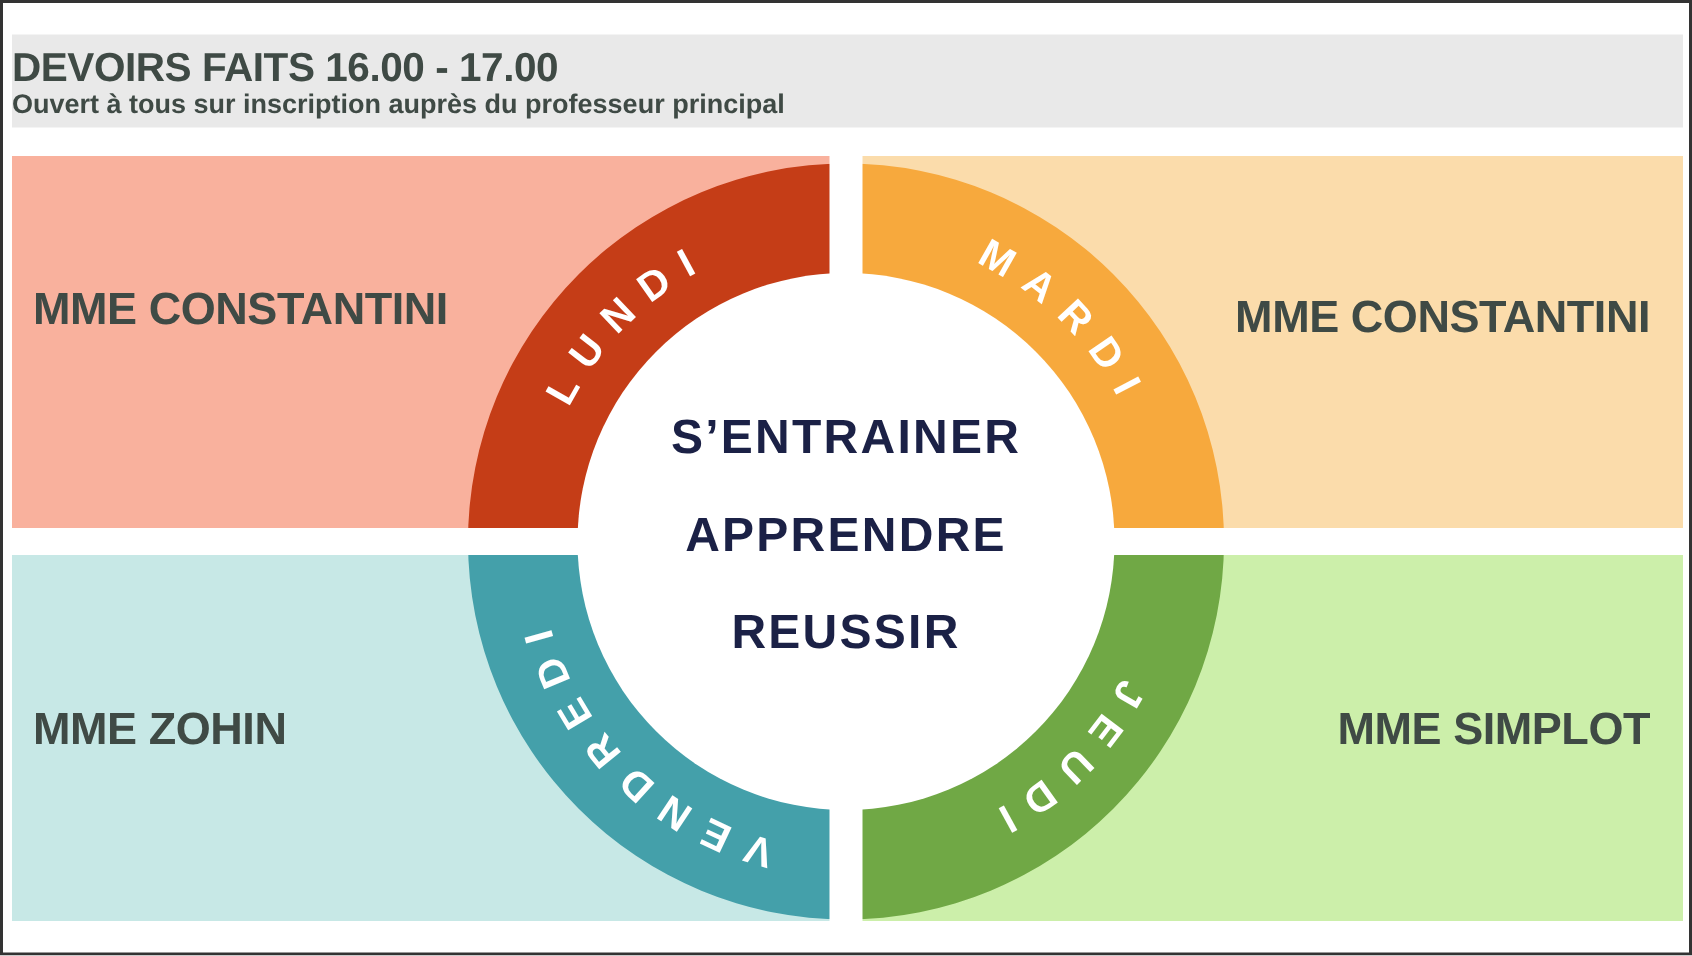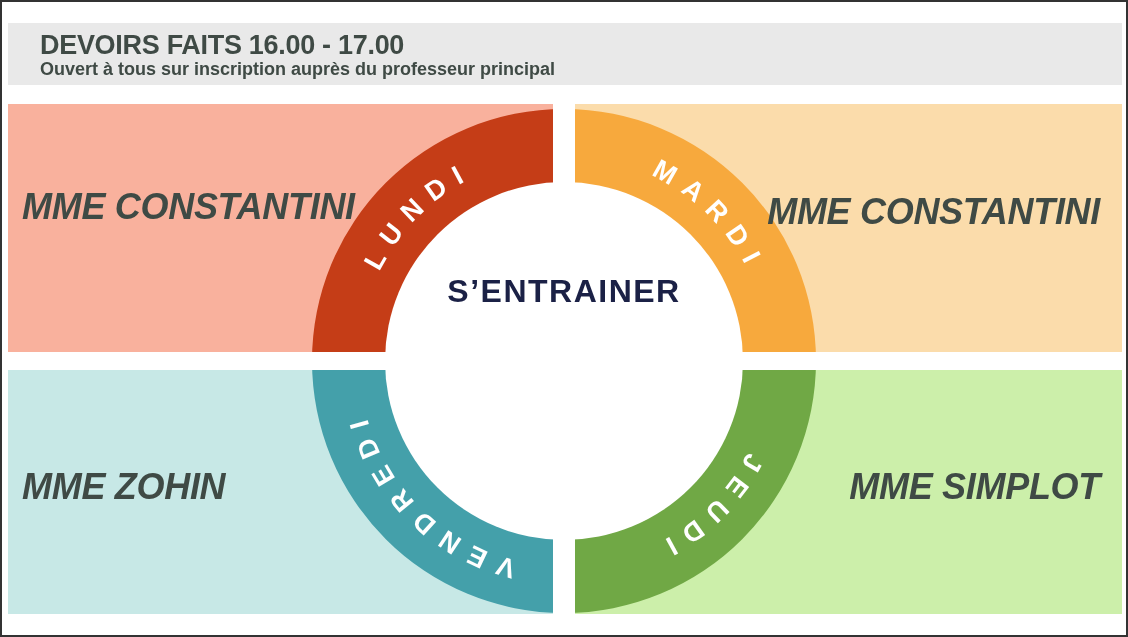--- a/index.html
+++ b/index.html
@@ -12,34 +12,33 @@
     overflow:hidden;
     font-family:"Liberation Sans", sans-serif;
   }
   #ring-layer{
     position:absolute;left:-2px;top:-2px;width:1128px;height:637px;
   }
   .header-bar{
     position:absolute;left:6px;top:21px;width:1114px;height:62px;
     background:#e9e9e9;
     display:flex;flex-direction:column;justify-content:center;
-    padding-left:32px;box-sizing:border-box;
+    box-sizing:border-box;
     z-index:2;
   }
   .page-title{
     font-size:27px;font-weight:800;letter-spacing:-0.3px;line-height:30px;
   }
   .page-subtitle{
     font-size:18px;font-weight:700;line-height:19px;
   }
   .teacher{
     position:absolute;z-index:2;
-    font-size:36px;font-weight:800;letter-spacing:-0.3px;line-height:36px;
+    font-size:30px;font-weight:800;letter-spacing:-0.3px;line-height:36px;
     white-space:nowrap;
-    font-style:italic;
   }
   .teacher.tl{left:20px;top:187px;}
   .teacher.tr{right:26px;top:192px;text-align:right;}
   .teacher.bl{left:20px;top:467px;}
   .teacher.br{right:26px;top:467px;text-align:right;}
   .center-motto{
     position:absolute;z-index:3;
     left:312px;top:257px;width:500px;
     text-align:center;
     font-size:32px;font-weight:800;letter-spacing:1.5px;
@@ -98,15 +97,17 @@
     <div class="page-subtitle" style="color: rgb(63, 74, 69);">Ouvert à tous sur inscription auprès du professeur principal</div>
   </div>
 
   <div class="teacher tl" style="color: rgb(63, 74, 69);">MME CONSTANTINI</div>
   <div class="teacher tr" style="color: rgb(63, 74, 69);">MME CONSTANTINI</div>
   <div class="teacher bl" style="color: rgb(63, 74, 69);">MME ZOHIN</div>
   <div class="teacher br" style="color: rgb(63, 74, 69);">MME SIMPLOT</div>
 
   <div class="center-motto" style="color: rgb(27, 33, 70);">
     <div class="motto-line">S’ENTRAINER</div>
+    <div class="motto-line">APPRENDRE</div>
+    <div class="motto-line">REUSSIR</div>
   </div>
 
 </div>
 
 </body></html>

